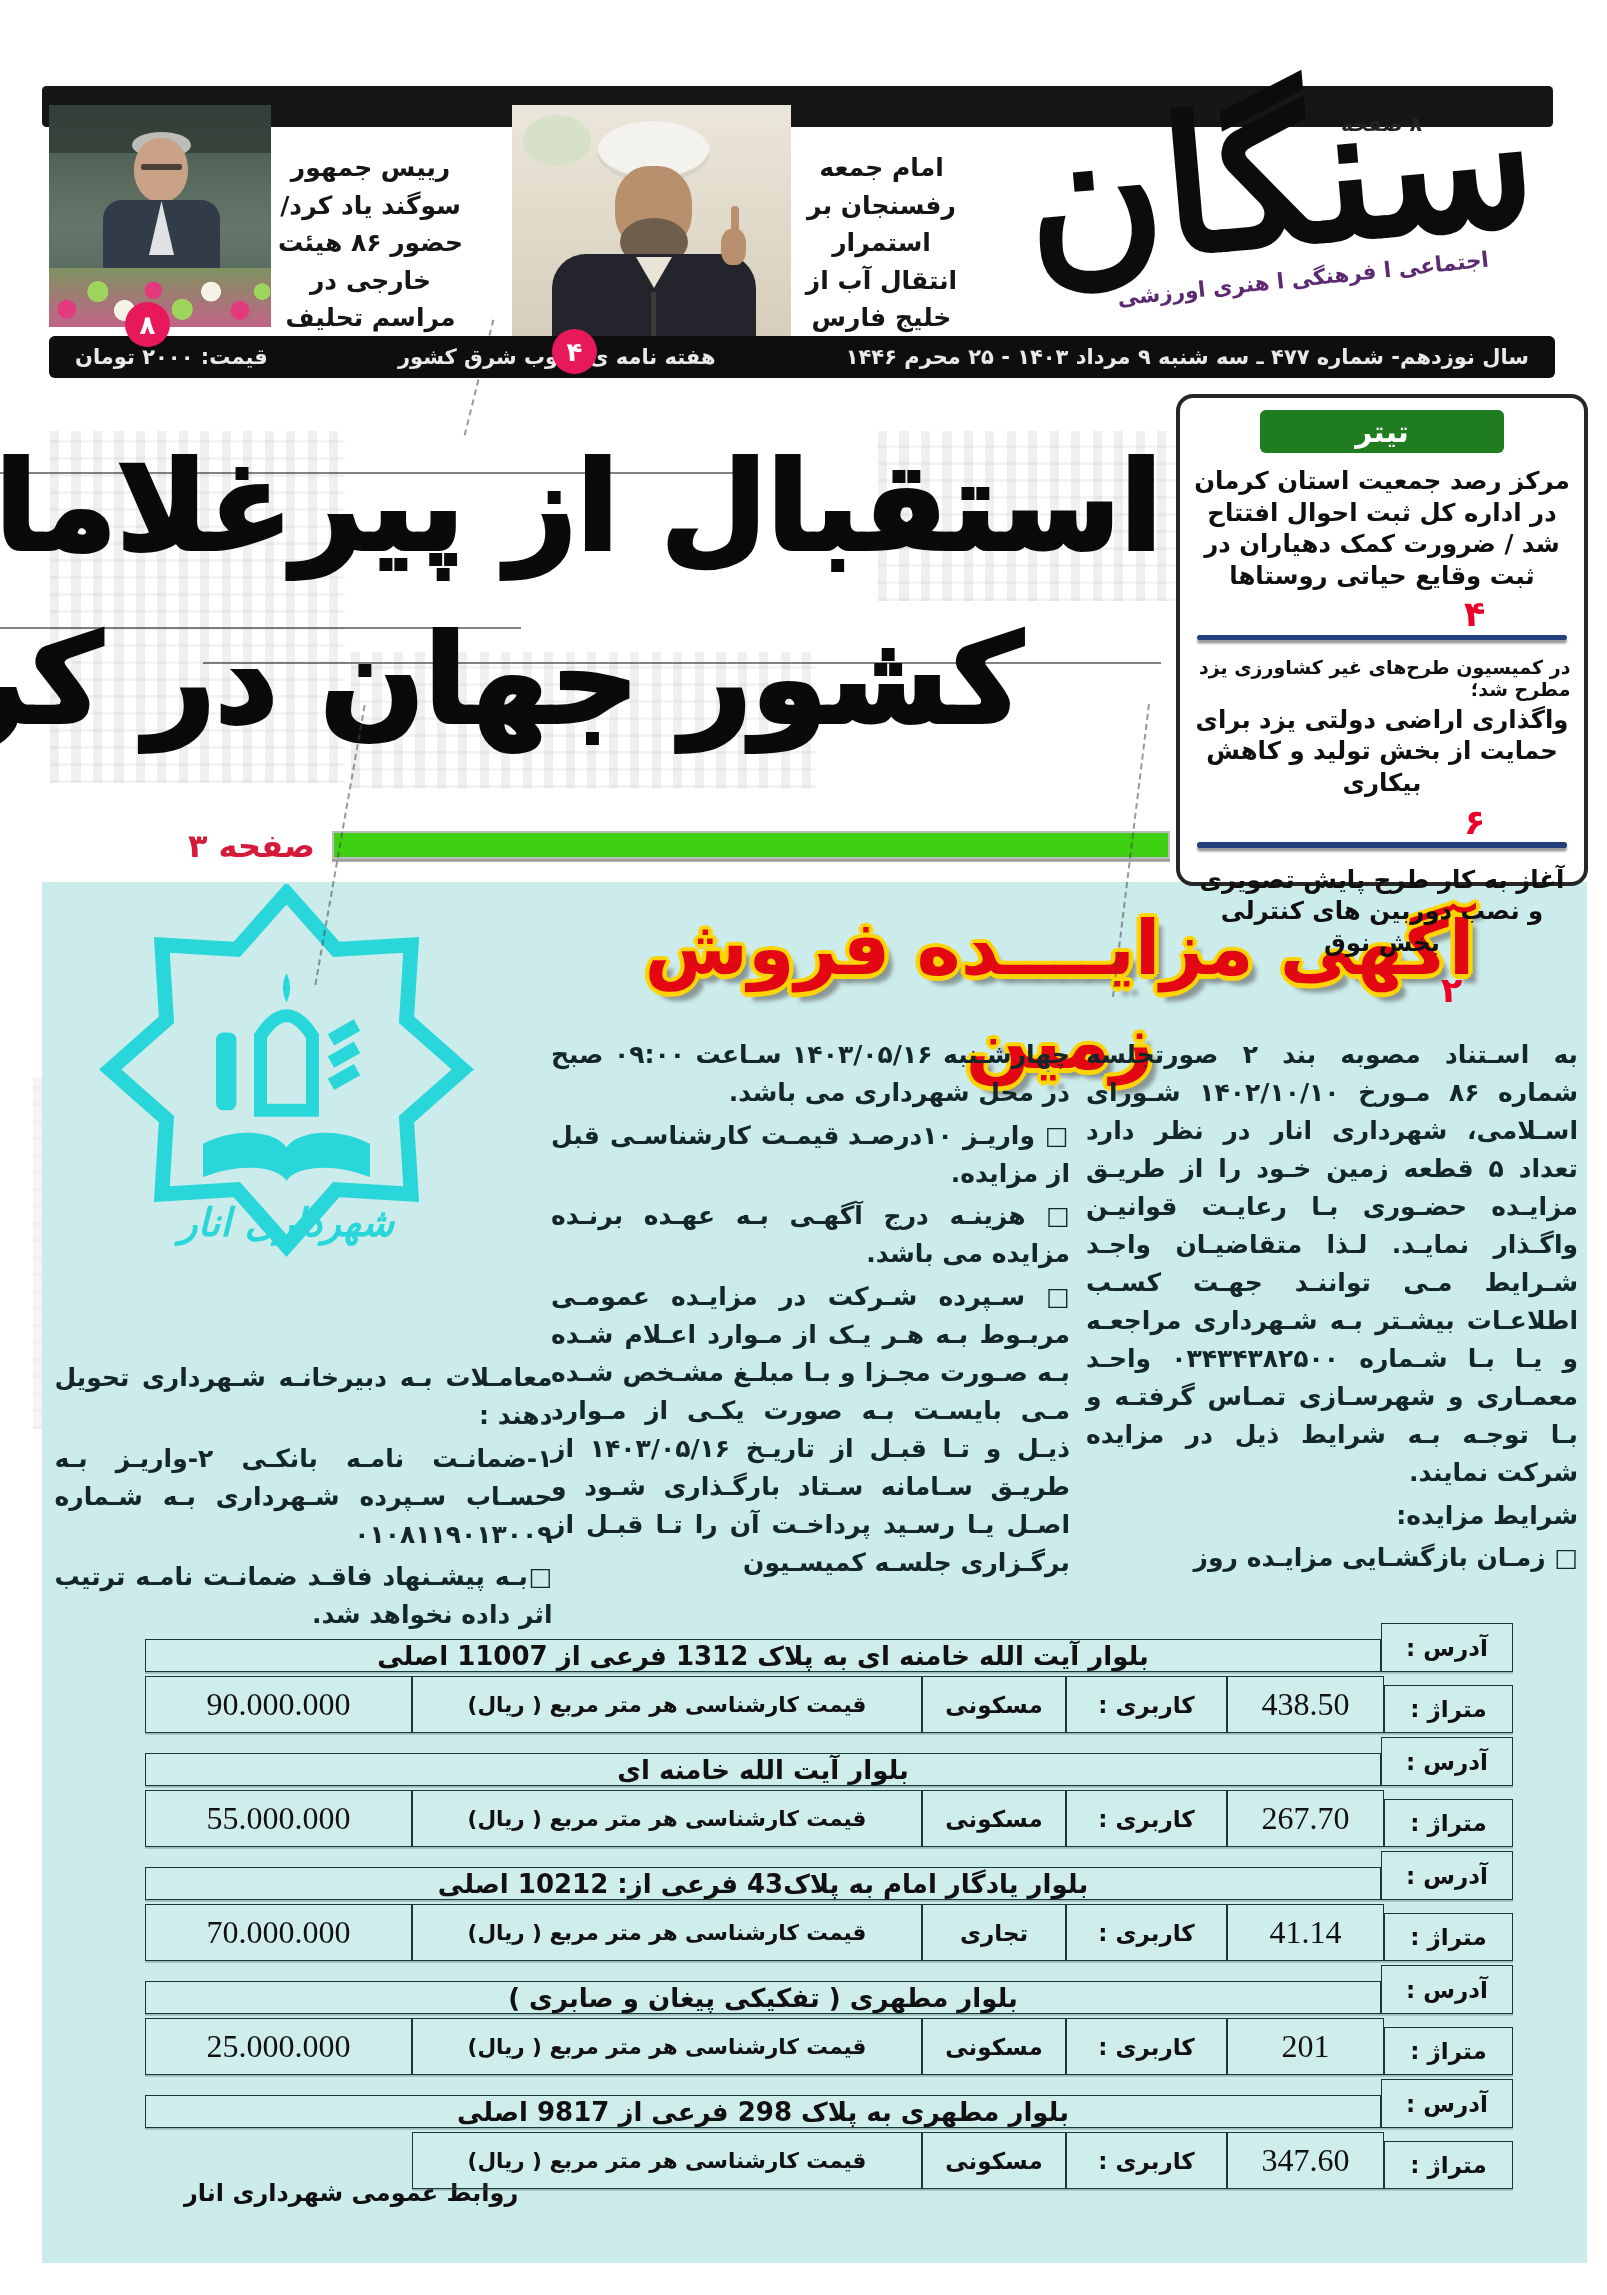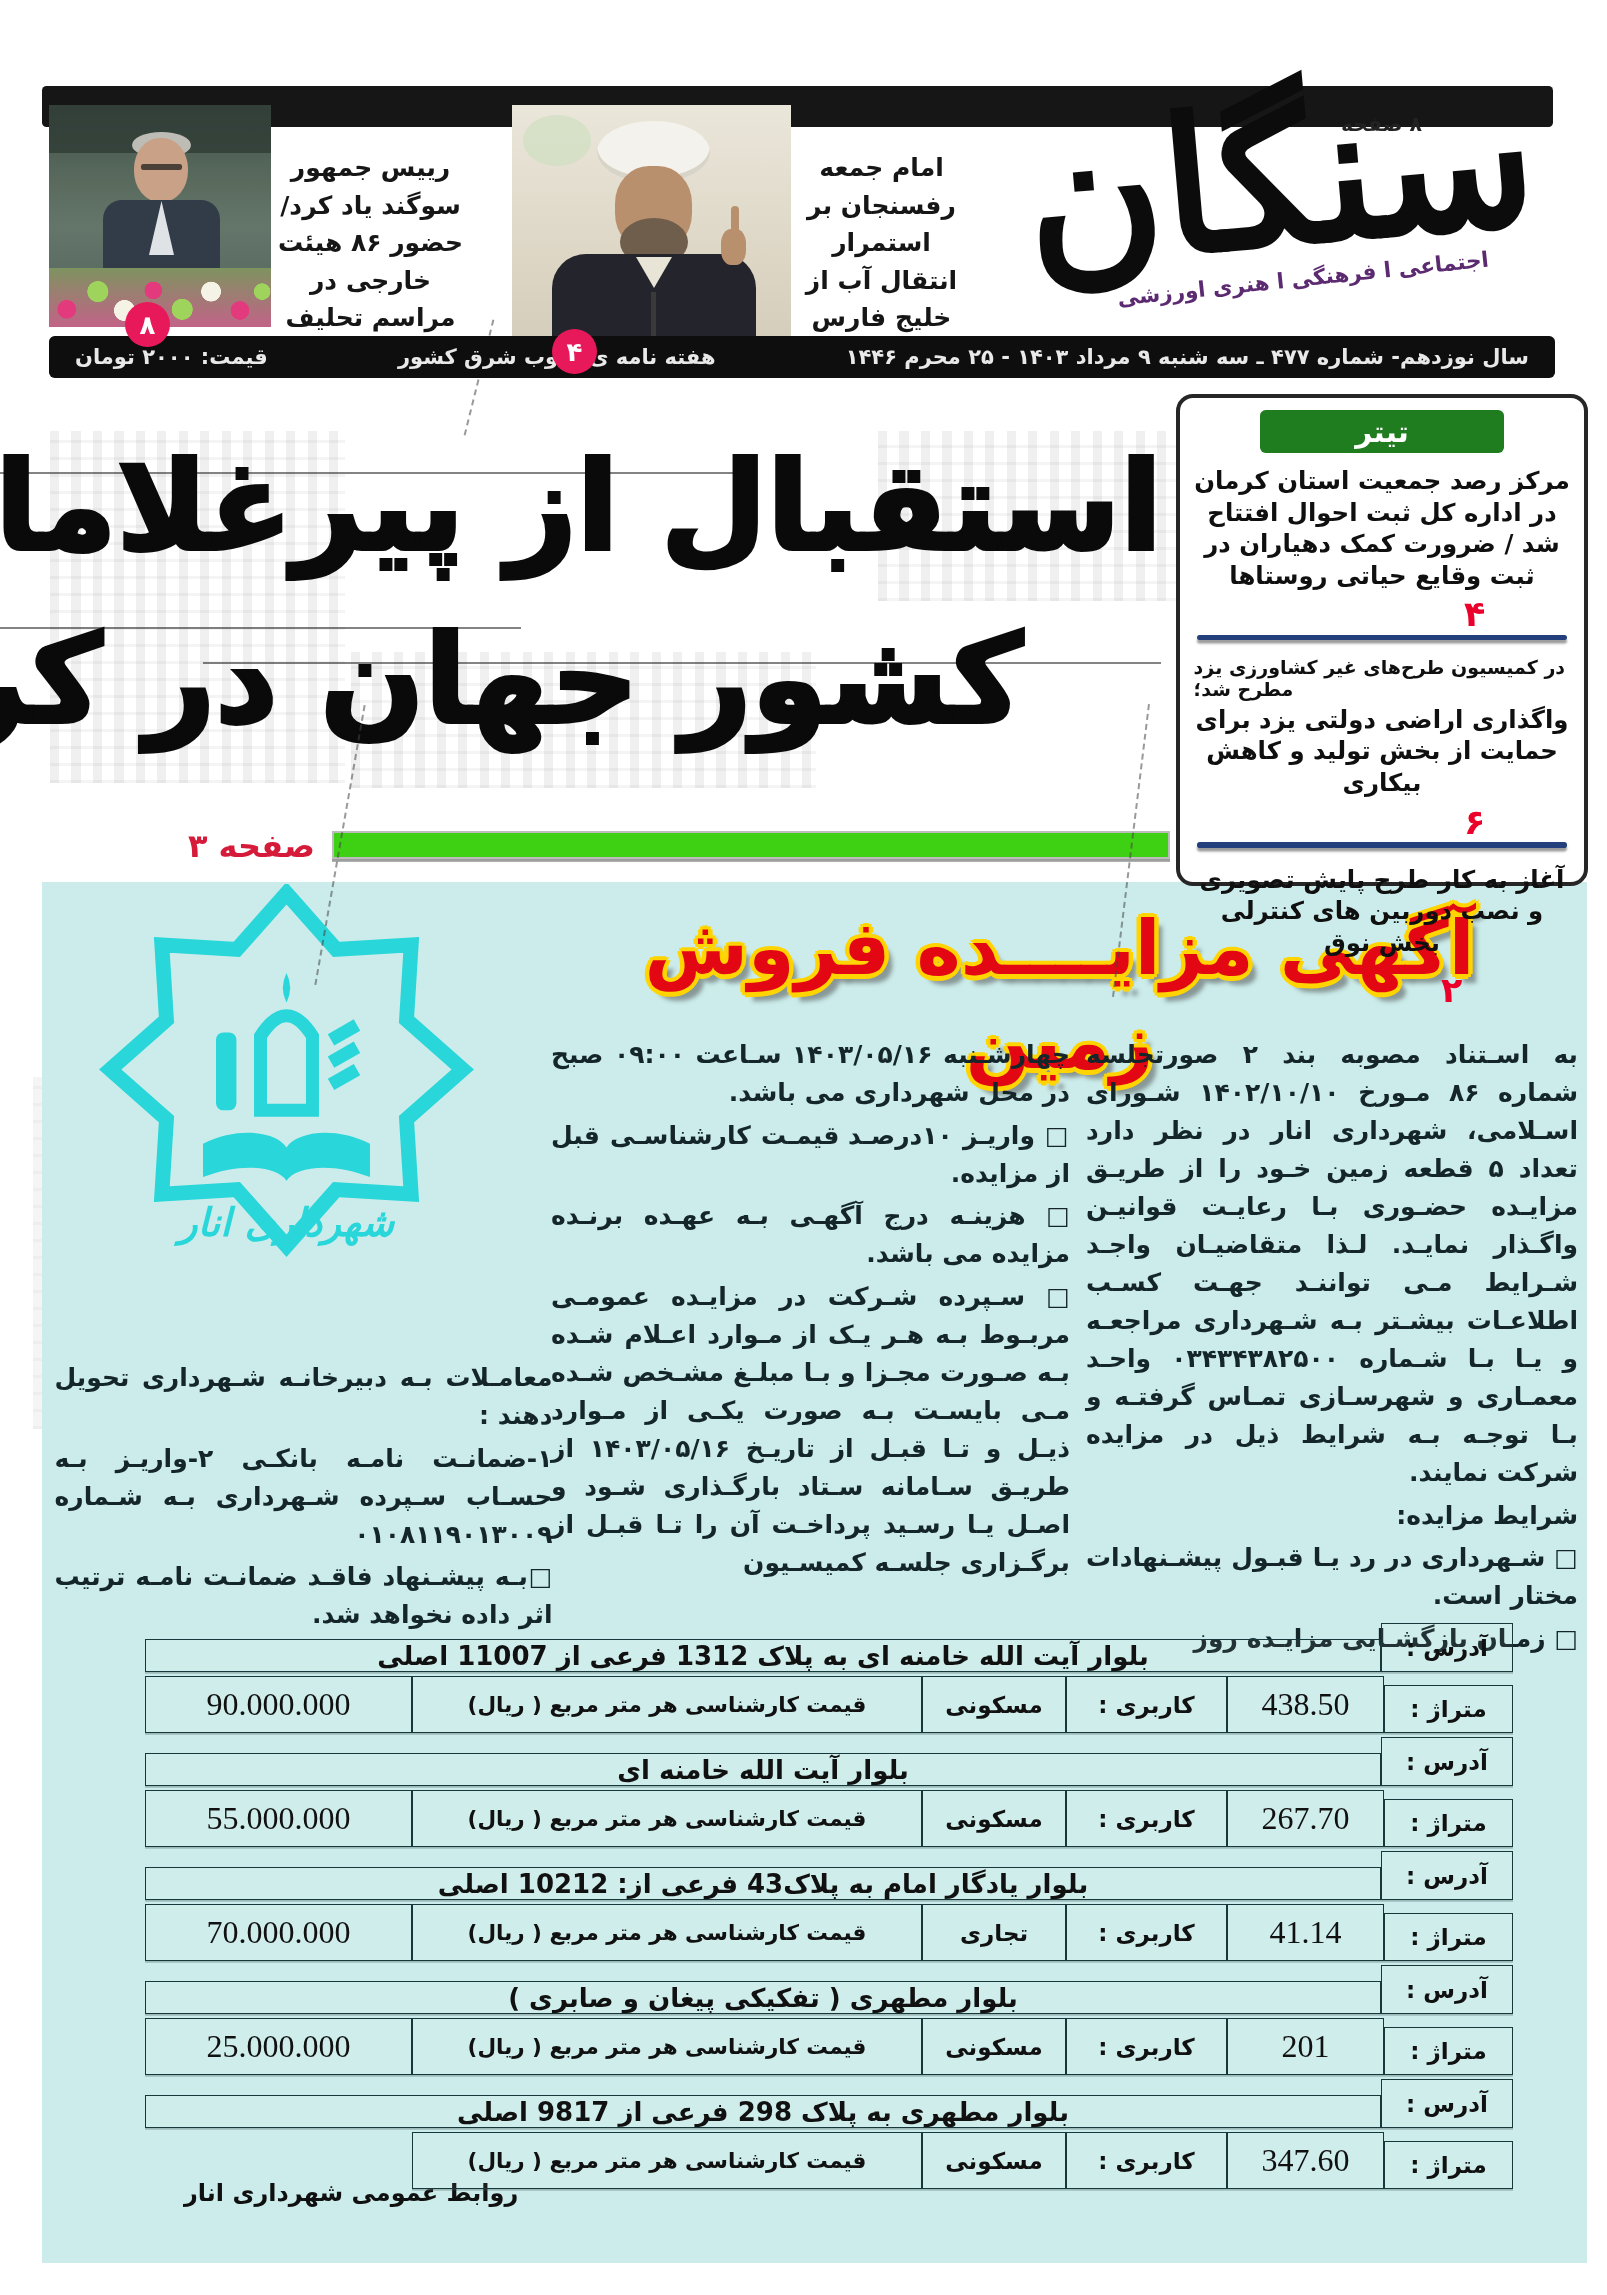--- a/index.html
+++ b/index.html
@@ -61,21 +61,21 @@
   .headline .l2{margin-right:139px;}
   .page-ref{position:absolute;top:827px;right:1292px;font-size:32px;font-weight:900;color:#d61a3a;z-index:2;white-space:nowrap;}
   .green-bar{position:absolute;left:333px;top:831px;width:838px;height:28px;background:#3ed012;border:2.3px solid #bcbcbc;
              box-sizing:border-box;box-shadow:0 2.8px 0 #9d9d9d;z-index:2;}
   
   .titr{position:absolute;left:1177px;top:394px;width:412px;height:492px;background:#fff;border:4px solid #262626;
         border-radius:17px;box-sizing:border-box;padding:10.2px 13.6px;z-index:2;}
   .titr-header{width:244px;margin:2.3px auto 11.3px;background:#1f7d20;color:#fff;text-align:center;font-size:29.5px;
                font-weight:900;border-radius:5.7px;padding:4.5px 0;}
   .titr-item{text-align:center;font-size:24.4px;font-weight:900;line-height:1.3;color:#101010;}
-  .titr-kicker{text-align:left;font-size:19px;font-weight:700;margin-bottom:3.4px;color:#101010;}
+  .titr-kicker{text-align:right;font-size:19px;font-weight:700;margin-bottom:3.4px;color:#101010;}
   .titr-kicker:empty{display:none;}
   .titr-num{font-size:35px;font-weight:900;color:#ea0029;padding-right:85px;margin-top:5.7px;line-height:1;}
   .titr-line{height:5.7px;background:#24407c;border-radius:2.8px;box-shadow:0 3.4px 2.3px rgba(0,0,0,.4);margin:2.3px 3.4px 16px;}
   .titr-num-last{padding-right:108px;margin-top:14.7px;}
   
   .ad{position:absolute;left:43px;top:882px;width:1545px;height:1381px;background:#cbecea;z-index:1;}
   .ad-title{position:absolute;right:51px;top:20.4px;width:953px;text-align:center;font-size:75px;font-weight:900;
             color:#e30613;line-height:1.25;
             text-shadow:-2.8px -2.8px 0 #ffd400,2.8px -2.8px 0 #ffd400,-2.8px 2.8px 0 #ffd400,2.8px 2.8px 0 #ffd400,
                         -4.5px 0 0 #ffd400,4.5px 0 0 #ffd400,0 -4.5px 0 #ffd400,0 4.5px 0 #ffd400,
@@ -203,21 +203,20 @@
         <path d="M100 64 Q96 56 100 48 Q104 56 100 64 Z" fill="#29d6d9"></path>
         <path d="M124 84 l14 -8 M124 96 l14 -8 M124 108 l14 -8" stroke="#29d6d9" stroke-width="7" fill="none"></path>
         <path d="M55 140 C75 130 95 134 100 142 C105 134 125 130 145 140 L145 158 C125 150 105 152 100 160 C95 152 75 150 55 158 Z" fill="#29d6d9"></path>
         <text x="100" y="190" font-size="21" fill="#29d6d9" text-anchor="middle" font-style="italic" font-weight="bold" font-family="DejaVu Sans, sans-serif">شهرداری انار</text>
       </svg>
     </div>
 
     <div class="ad-col col-right">
       <p>به اسـتناد مصوبه بند ۲ صورتجلسه شماره ۸۶ مـورخ ۱۴۰۲/۱۰/۱۰ شـورای اسـلامی، شهرداری انار در نظر دارد تعداد ۵ قطعه زمین خـود را از طریـق مزایـده حضـوری بـا رعایـت قوانیـن واگـذار نمایـد. لـذا متقاضیـان واجـد شـرایط مـی تواننـد جهـت کسـب اطلاعـات بیشـتر بـه شـهرداری مراجعـه و یـا بـا شـماره ۰۳۴۳۴۳۸۲۵۰۰ واحـد معمـاری و شهرسـازی تمـاس گرفتـه و بـا توجـه بـه شرایط ذیل در مزایده شرکت نمایند.</p>
       <p class="terms-title">شرایط مزایده:</p>
-      <p>□ شـهرداری در رد یـا قبـول پیشـنهادات مختار است.</p>
       <p>□ زمـان بازگشـایی مزایـده روز</p>
     </div>
 
     <div class="ad-col col-mid">
       <p>چهارشـنبه ۱۴۰۳/۰۵/۱۶ سـاعت ۰۹:۰۰ صبح در محل شهرداری می باشد.</p>
       <p>□ واریـز ۱۰درصـد قیمـت کارشناسـی قبل از مزایده.</p>
       <p>□ هزینـه درج آگهـی بـه عهـده برنـده مزایده می باشد.</p>
       <p>□ سـپرده شـرکت در مزایـده عمومـی مربـوط بـه هـر یـک از مـوارد اعـلام شـده بـه صـورت مجـزا و بـا مبلـغ مشـخص شـده مـی بایسـت بـه صورت یکـی از مـوارد ذیـل و تـا قبـل از تاریـخ ۱۴۰۳/۰۵/۱۶ از طریـق سـامانه سـتاد بارگـذاری شـود و اصـل یـا رسـید پرداخـت آن را تـا قبـل از برگـزاری جلسـه کمیسـیون</p>
     </div>
 

